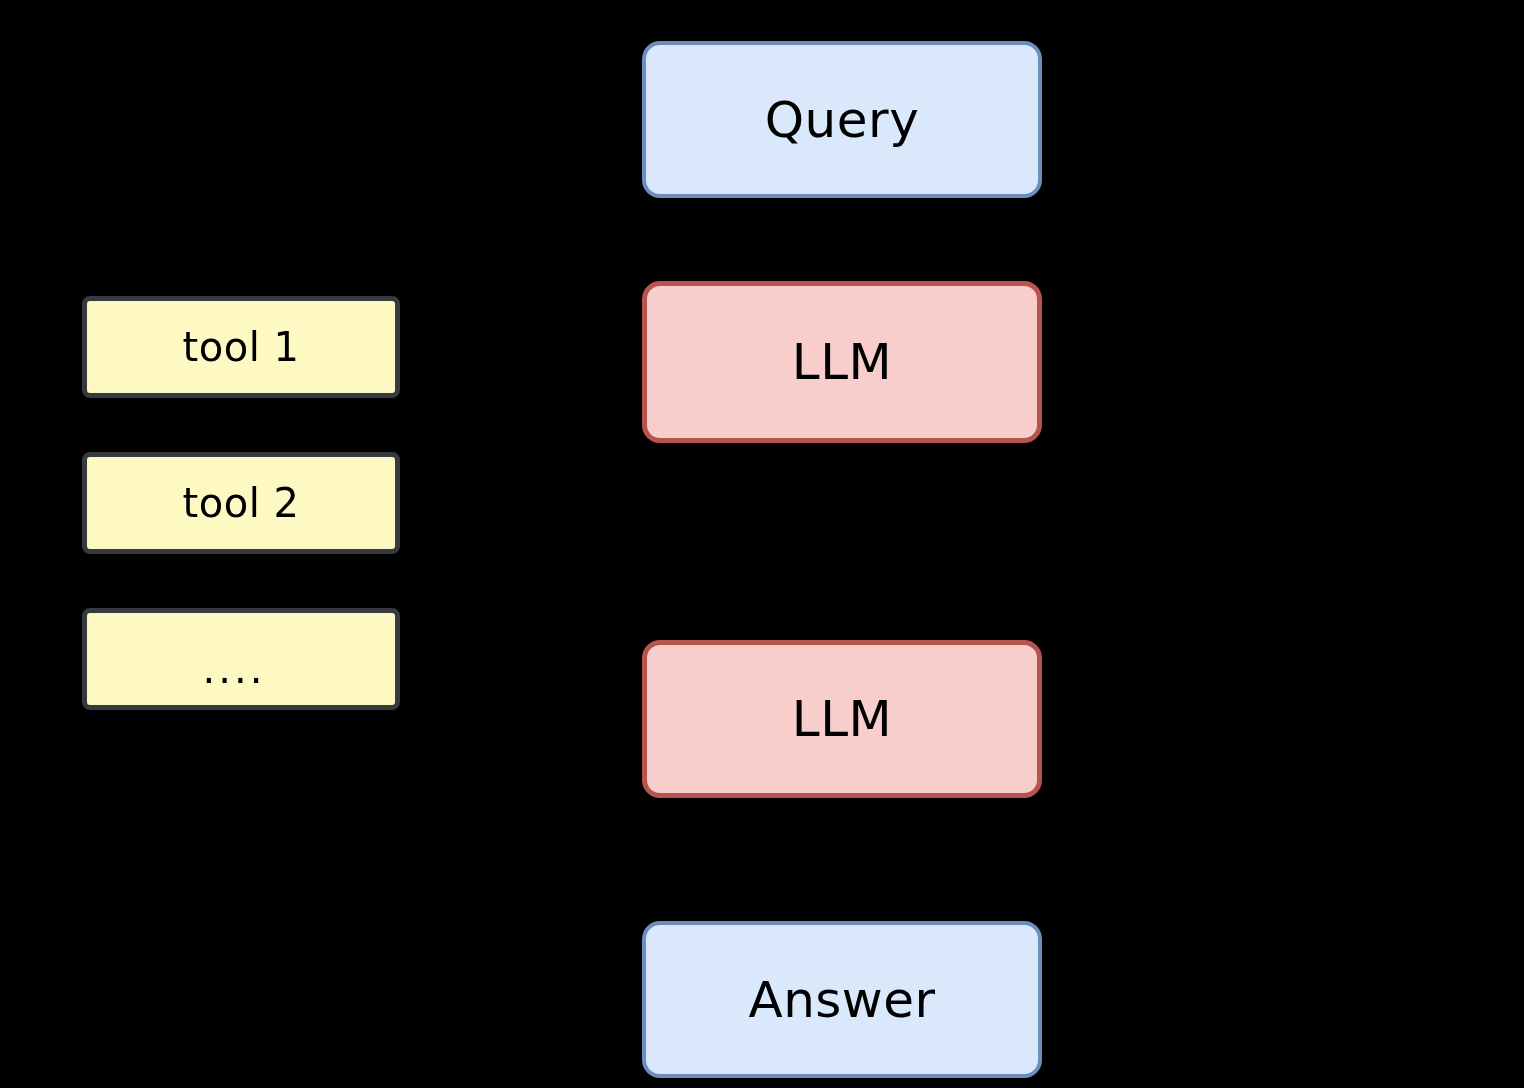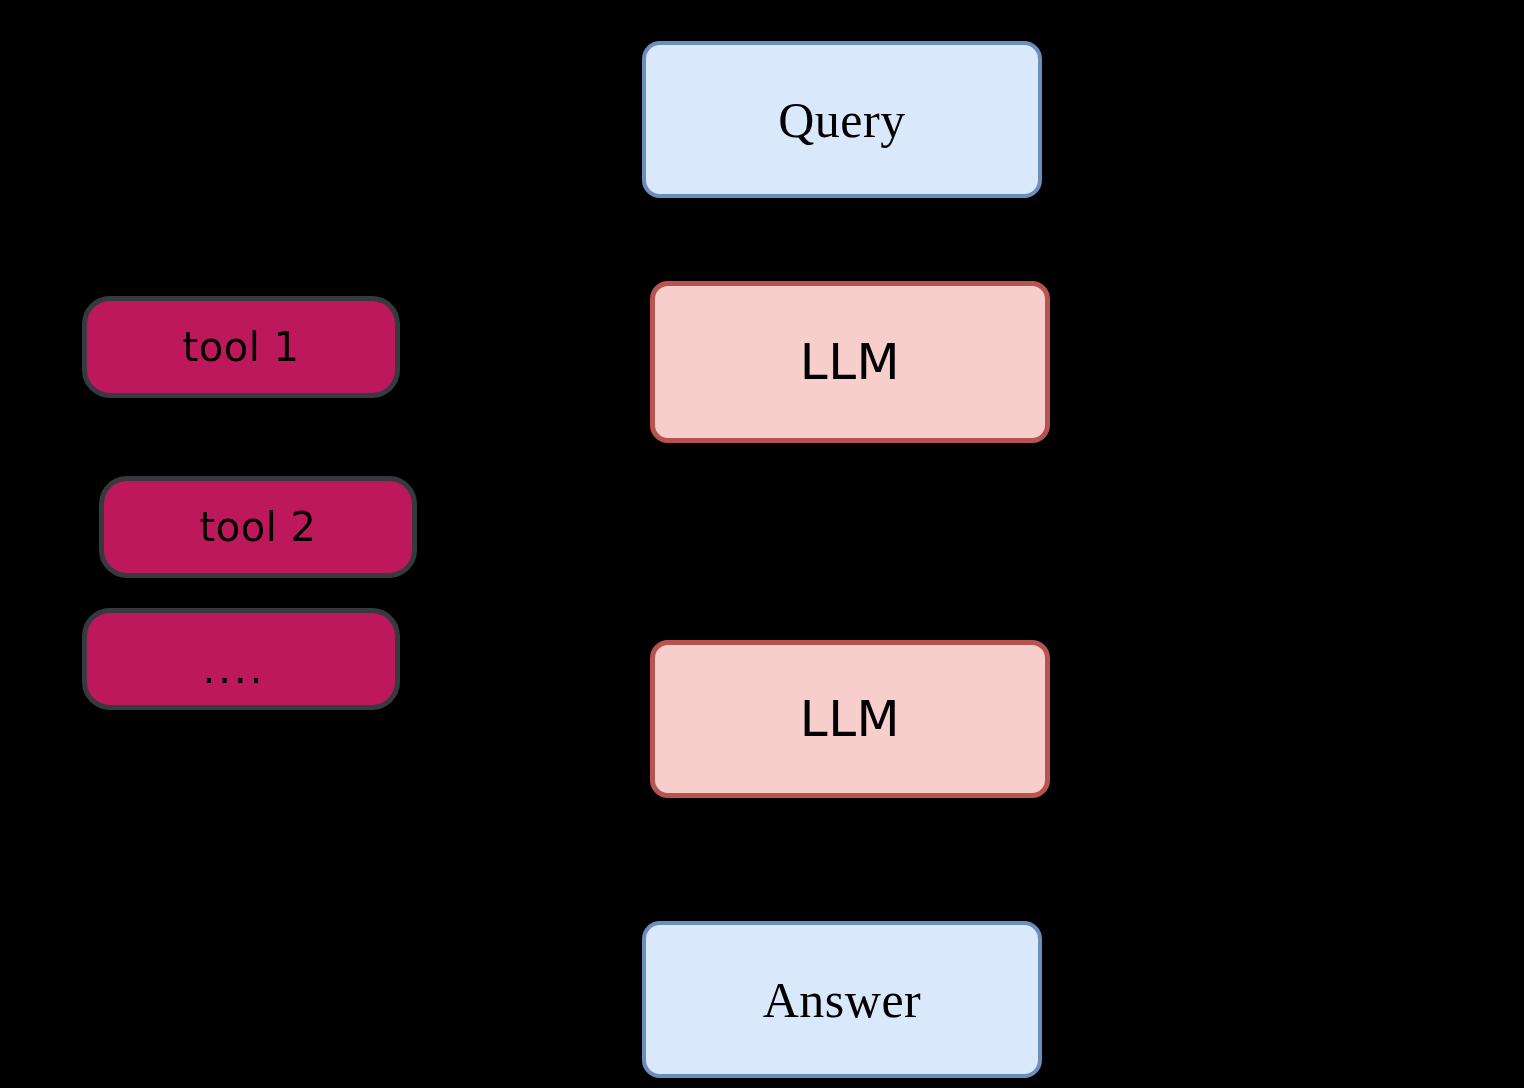--- a/index.html
+++ b/index.html
@@ -29,68 +29,66 @@
     display: block;
     line-height: 1;
     letter-spacing: 0.5px;
   }
 
   
   .node.tool {
     left: 82px;
     width: 318px;
     height: 102px;
-    background: #be185d;
+    background: #fef9c3;
     border-color: #36393d;
     border-width: 5px;
-    border-radius: 28px;
+    border-radius: 8px;
     color: #000000;
   }
   .node.tool .label {
     font-size: 40px;
   }
   .node.tool-1 { top: 296px; }
-  .node.tool-2 { top: 476px; margin-left: 17px; }
+  .node.tool-2 { top: 452px; }
   .node.tool-3 { top: 608px; }
   .node.tool-4 { top: 766px; }
 
   
   .node.tool-3 .label {
     position: relative;
     left: -7px;
     top: 10px;
     letter-spacing: 3px;
   }
 
   
   .node.io {
     left: 642px;
     width: 400px;
     background: #dae8fc;
     border-color: #6c8ebf;
     border-width: 4px;
     border-radius: 18px;
     color: #000000;
-    font-family: Liberation Serif, serif;
   }
   .node.io .label {
     font-size: 50px;
   }
   .node.query  { top: 41px;  height: 157px; }
   .node.answer { top: 921px; height: 157px; }
 
   .node.llm {
     left: 642px;
     width: 400px;
     background: #f8cecc;
     border-color: #b85450;
     border-width: 5px;
     border-radius: 18px;
     color: #000000;
-    margin-left: 8px;
   }
   .node.llm .label {
     font-size: 50px;
   }
   .node.llm-1 { top: 281px; height: 162px; }
   .node.llm-2 { top: 640px; height: 158px; }
 </style>
 </head>
 <body>
 

